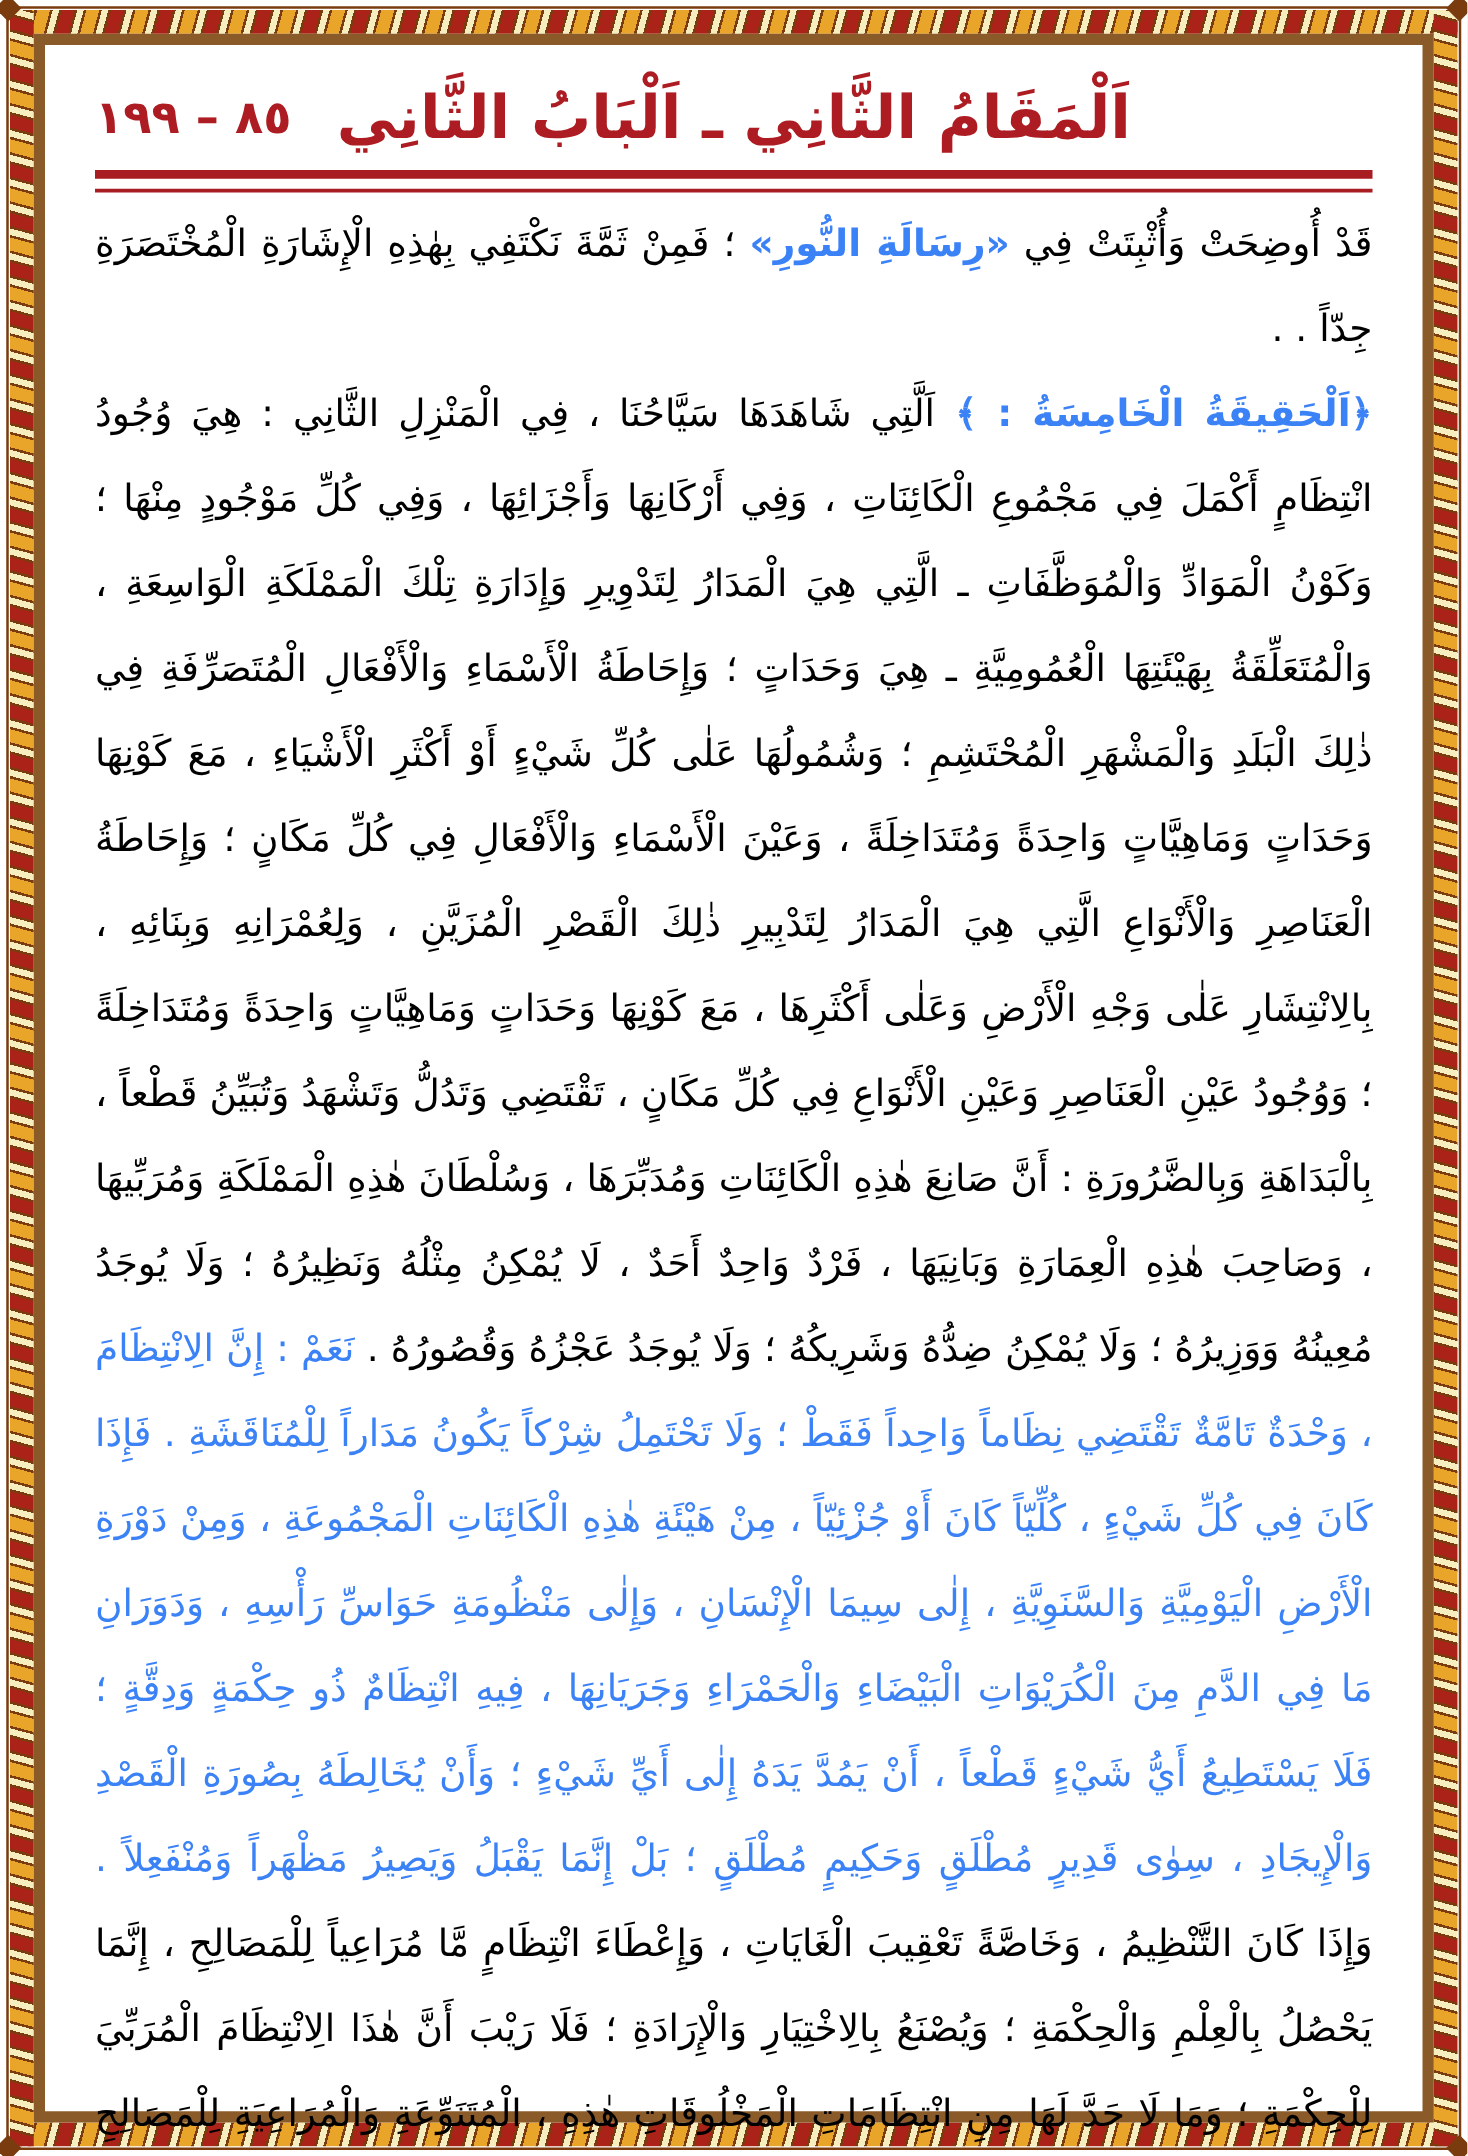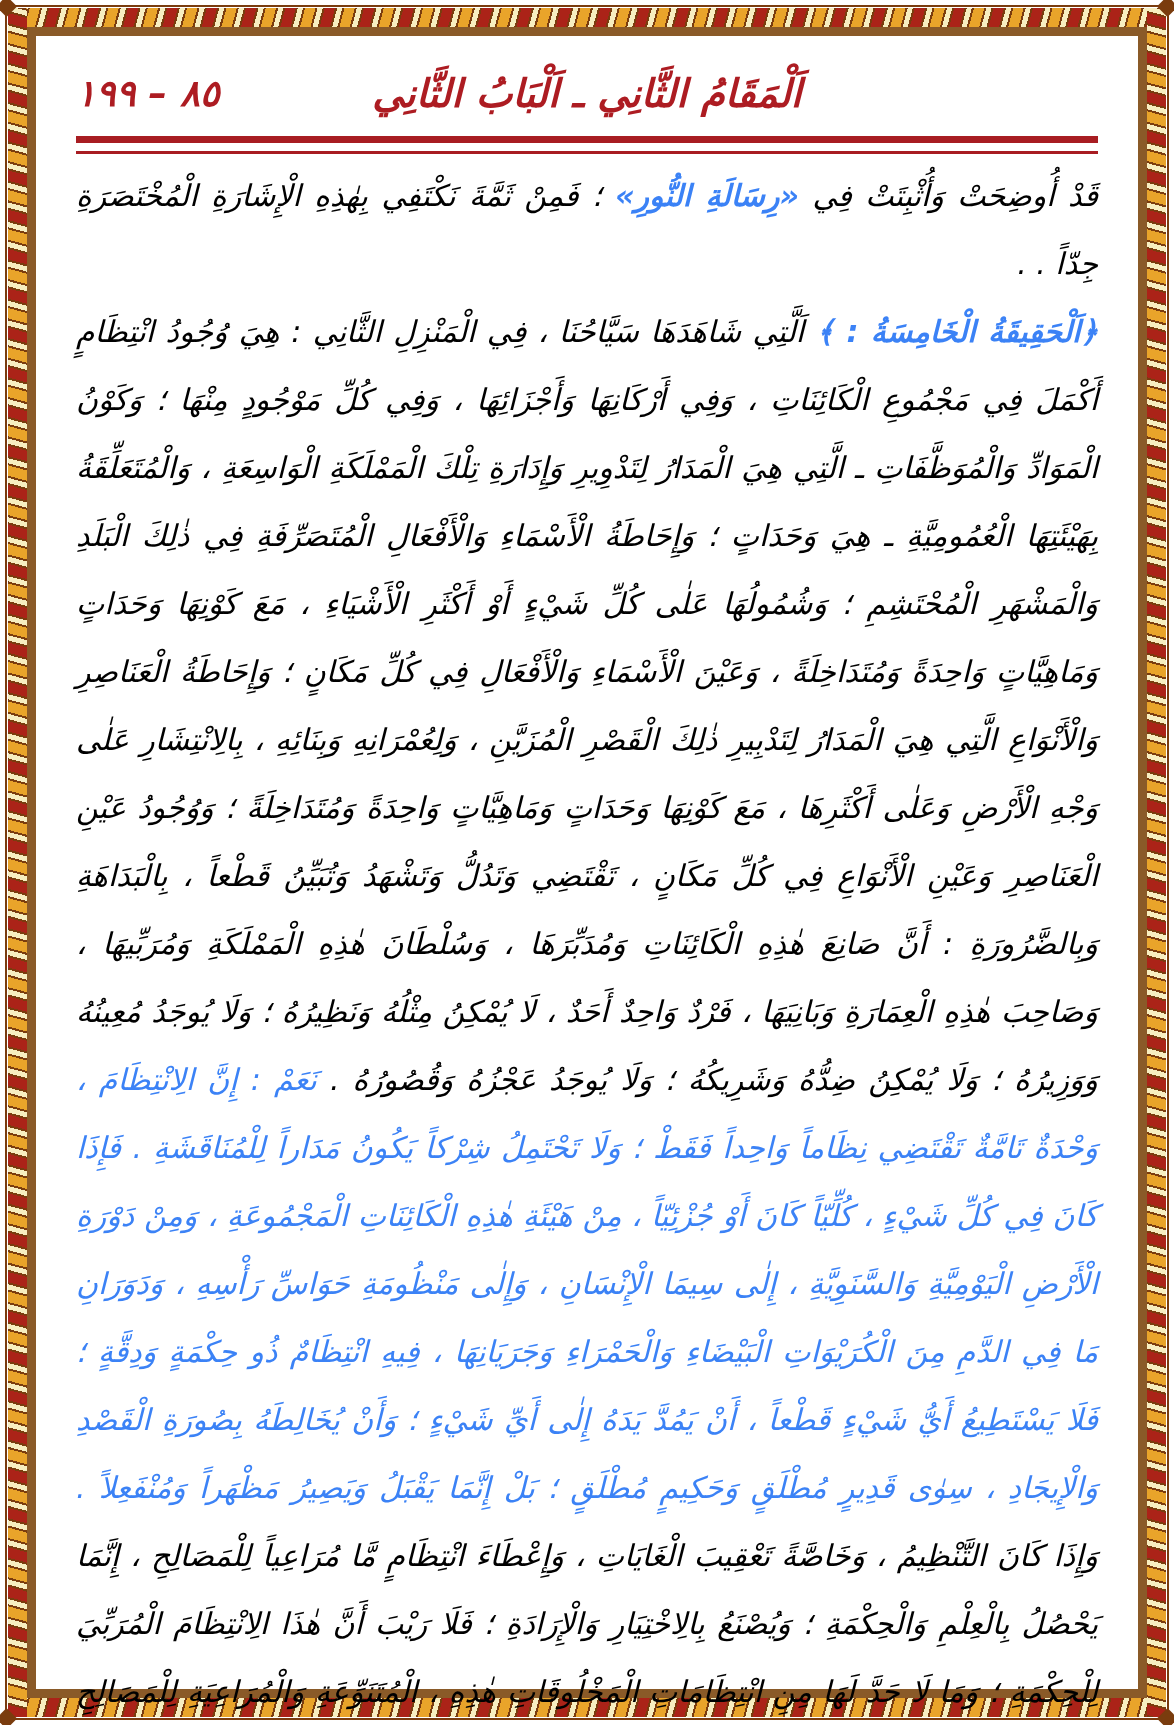--- a/index.html
+++ b/index.html
@@ -36,26 +36,25 @@
   .corner{position:absolute;width:15px;height:15px;background:#7a3c0e;transform:rotate(45deg);pointer-events:none;}
   .corner-tl{top:-1px;left:-1px;}
   .corner-tr{top:-1px;right:-1px;}
   .corner-bl{bottom:-1px;left:-1px;}
   .corner-br{bottom:-1px;right:-1px;}
   
   .content{
     position:absolute;inset:36px;
     padding:22px 40px 0 40px;
     box-sizing:border-box;
-    font-style:italic;
   }
   .header{position:relative;height:72px;}
   .title{
     text-align:center;
-    font-size:39px;font-weight:bold;
+    font-size:48px;font-weight:bold;
     color:#ad1c22;
     line-height:72px;
   }
   .page-numbers{
     position:absolute;left:0;top:0;
     font-size:37px;font-weight:bold;
     color:#ad1c22;line-height:72px;
   }
   .rules{
     margin-top:6px;height:18px;

